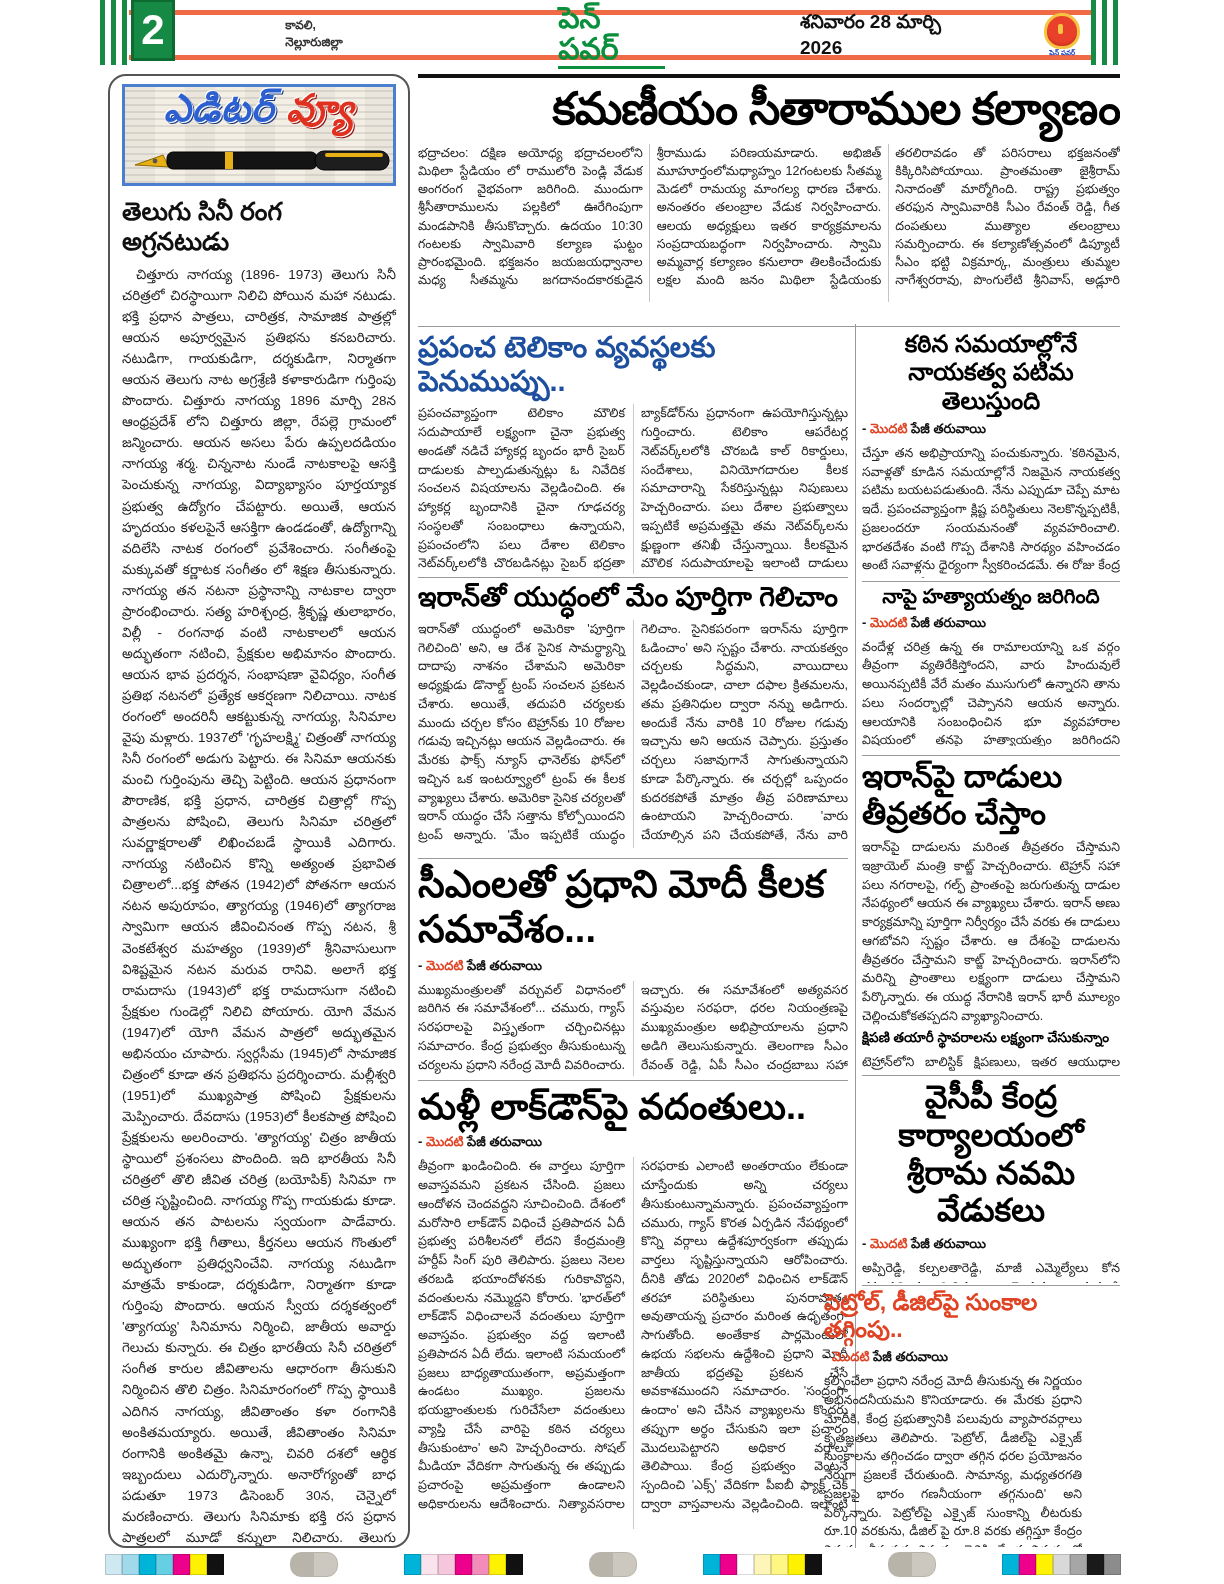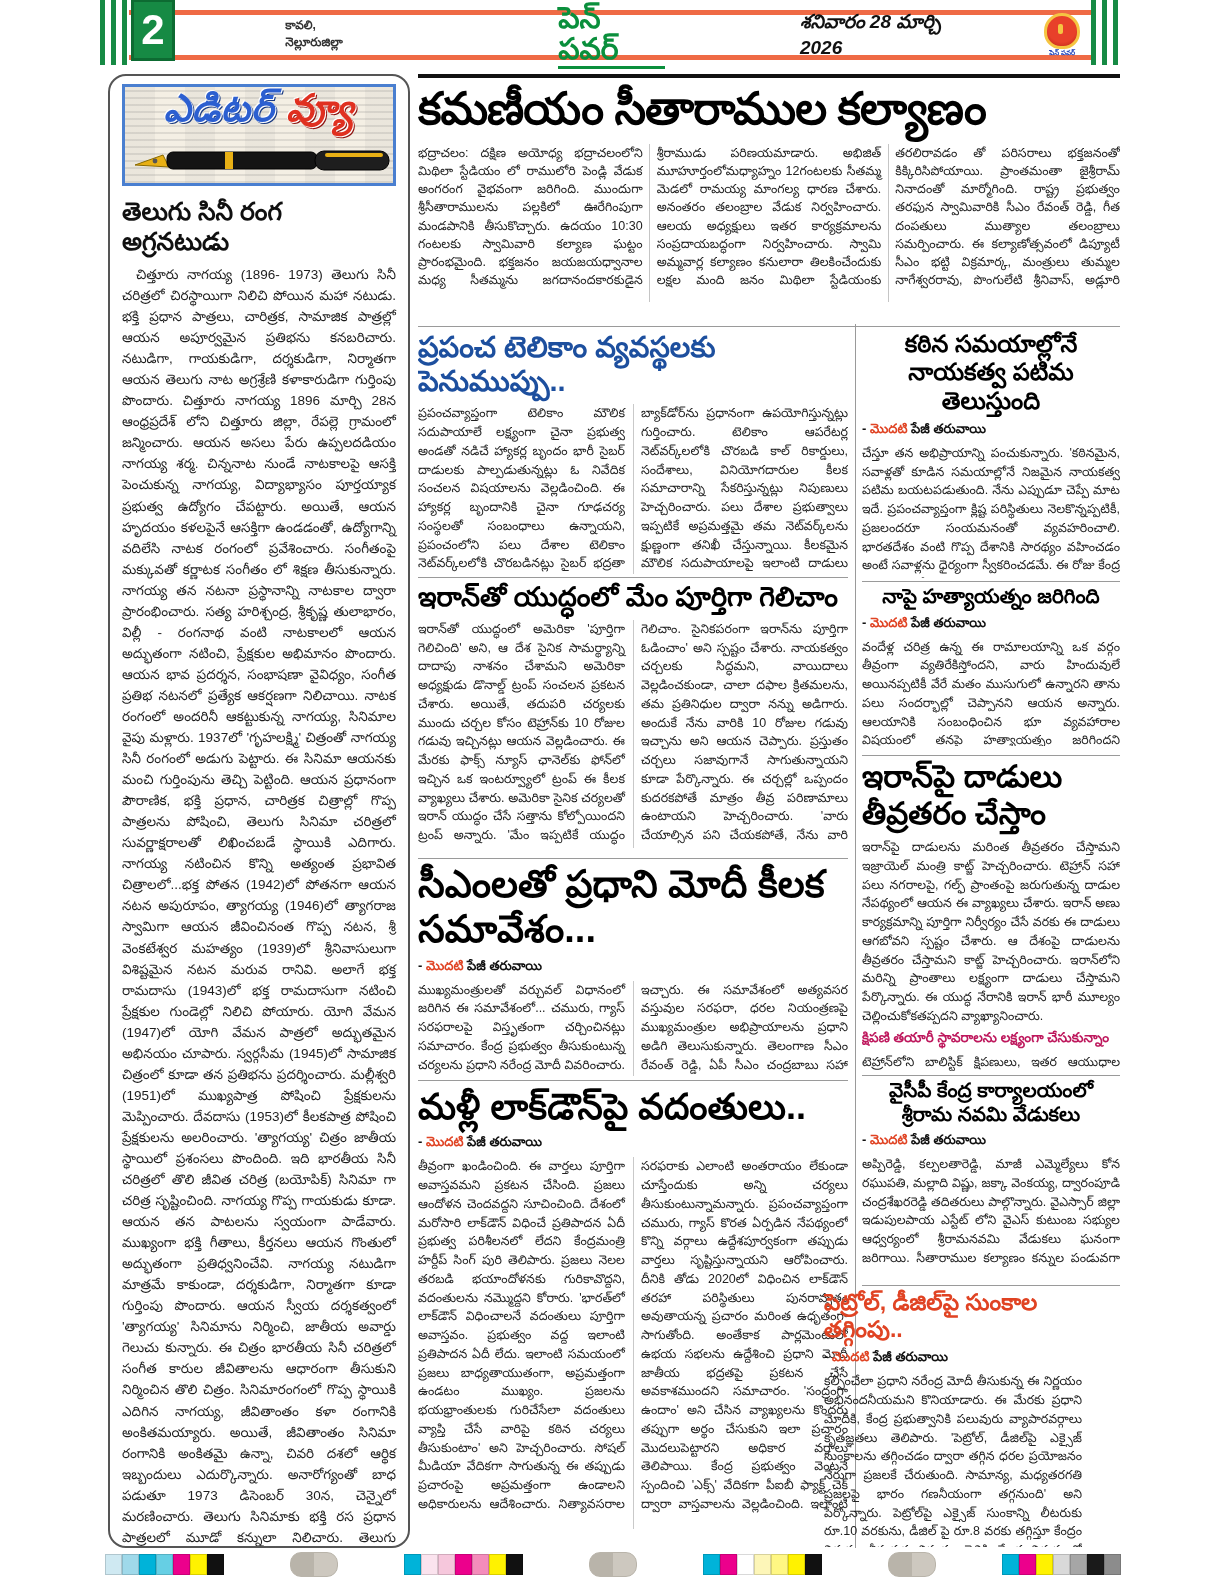--- a/index.html
+++ b/index.html
@@ -12,21 +12,21 @@
                display:flex;align-items:center;box-sizing:border-box;background:#fff;}
   .stripes{height:70px;width:30px;margin-top:-10px;
            background:repeating-linear-gradient(90deg,#168a44 0 5px,#ffffff 5px 11px);}
   .stripes.right{width:34px;}
   .page-num-box{width:46px;height:62px;margin:-11px 0 0 2px;background:#168a44;
                 border:3px solid #0d6b32;color:#fff;font-weight:bold;font-size:42px;
                 display:flex;align-items:center;justify-content:center;box-sizing:border-box;}
   .hdr-location{font-size:12px;font-weight:bold;color:#333;margin-left:110px;}
   .hdr-masthead{font-size:30px;font-weight:bold;color:#0a8f3c;margin-left:185px;
                 border-bottom:3px solid #0a8f3c;padding-bottom:1px;line-height:1.05;}
-  .hdr-date{font-size:19px;font-weight:bold;color:#111;margin-left:135px;font-style:italic;}
+  .hdr-date{font-size:19px;font-weight:bold;color:#111;margin-left:135px;}
   .hdr-logo{width:44px;height:48px;margin-left:60px;display:flex;flex-direction:column;
             align-items:center;justify-content:center;}
   .logo-shield{width:30px;height:30px;background:radial-gradient(circle at 50% 40%,#e8402a 60%,#b52314);
                border:3px solid #f5c542;border-radius:50% 50% 46% 46%;position:relative;}
   .logo-shield::after{content:"";position:absolute;left:11px;top:8px;width:5px;height:10px;
                background:#f5c542;border-radius:2px;}
   .logo-caption{font-size:7px;color:#2244bb;font-weight:bold;white-space:nowrap;}
 
   
   .editor-box{position:absolute;left:108px;top:74px;width:302px;height:1474px;
@@ -43,26 +43,26 @@
   .banner-word-blue{color:#2c5fd0;text-shadow:1px 1px 0 #fff,2px 2px 0 #1a3a80,-1px -1px 0 #fff;}
   .banner-word-red{color:#e03020;text-shadow:1px 1px 0 #fff,2px 2px 0 #8c1410,-1px -1px 0 #fff;}
   .banner-pen{position:absolute;left:4px;bottom:6px;}
   .editor-headline{font-size:25px;font-weight:bold;color:#101010;margin:10px 0 8px;line-height:1.2;}
   .editor-body{font-size:13.5px;line-height:1.56;text-align:justify;color:#1d1d1d;}
   .editor-body::first-letter{padding-left:14px;}
 
   
   .lead{position:absolute;left:418px;top:74px;width:702px;height:250px;
         border-top:4px solid #111;padding-top:4px;box-sizing:border-box;overflow:hidden;}
-  .lead-headline{font-size:45px;font-weight:800;color:#000;text-align:left;
+  .lead-headline{font-size:45px;font-weight:800;color:#000;text-align:right;
                  line-height:1.2;margin:0;letter-spacing:-1px;}
   .lead-body{margin-top:8px;height:158px;column-count:3;column-gap:14px;
              column-rule:1px solid #c5c5c5;font-size:12.5px;line-height:1.45;
              text-align:justify;color:#222;overflow:hidden;}
-  .inline-subhead{font-weight:bold;color:#be185d;font-size:13px;margin:2px 0;}
+  .inline-subhead{font-weight:bold;color:#000000;font-size:13px;margin:2px 0;}
 
   
   .hdiv{position:absolute;height:1px;background:#9a9a9a;}
   .vdiv{position:absolute;width:1px;background:#9a9a9a;left:855px;top:324px;height:1224px;}
 
   
   .article{position:absolute;box-sizing:border-box;overflow:hidden;}
   .art-headline{font-weight:bold;color:#000;margin:0 0 6px;line-height:1.18;}
   .headline-blue{color:#1d4f9e;}
   .headline-red{color:#e04323;}
@@ -188,21 +188,21 @@
   </div>
 
   <div class="article" style="left:862px;top:759px;width:258px;height:314px;">
     <h2 class="art-headline" style="font-size:31px;">ఇరాన్‌పై దాడులు తీవ్రతరం చేస్తాం</h2>
     <div class="body-1col">ఇరాన్‌పై దాడులను మరింత తీవ్రతరం చేస్తామని ఇజ్రాయెల్ మంత్రి కాట్జ్ హెచ్చరించారు. టెహ్రాన్ సహా పలు నగరాలపై, గల్ఫ్ ప్రాంతంపై జరుగుతున్న దాడుల నేపథ్యంలో ఆయన ఈ వ్యాఖ్యలు చేశారు. ఇరాన్ అణు కార్యక్రమాన్ని పూర్తిగా నిర్వీర్యం చేసే వరకు ఈ దాడులు ఆగబోవని స్పష్టం చేశారు. ఆ దేశంపై దాడులను తీవ్రతరం చేస్తామని కాట్జ్ హెచ్చరించారు. ఇరాన్‌లోని మరిన్ని ప్రాంతాలు లక్ష్యంగా దాడులు చేస్తామని పేర్కొన్నారు. ఈ యుద్ధ నేరానికి ఇరాన్ భారీ మూల్యం చెల్లించుకోకతప్పదని వ్యాఖ్యానించారు.</div>
     <div class="inline-subhead" style="font-size:13.5px;margin:4px 0;">క్షిపణి తయారీ స్థావరాలను లక్ష్యంగా చేసుకున్నాం</div>
     <div class="body-1col">టెహ్రాన్‌లోని బాలిస్టిక్ క్షిపణులు, ఇతర ఆయుధాల తయారీ స్థావరాలను లక్ష్యంగా చేసుకున్నట్లు ఇజ్రాయెల్ సైన్యం ఈరోజు తెలిపింది. పశ్చిమ ఇరాన్ ప్రాంతంలోని క్షిపణి ప్రయోగ, నిల్వ కేంద్రాలపై దాడులు చేసినట్లు వెల్లడించింది. కాగా, ఇరాన్, ఇజ్రాయెల్-అమెరికా యుద్ధం ప్రారంభమై నాలుగు వారాలవుతోంది. ఈ కాలంలో ఇరాన్‌పై 850కి పైగా టోమహాక్ క్షిపణులను అమెరికా ప్రయోగించింది.</div>
   </div>
 
   <div class="article" style="left:862px;top:1079px;width:258px;height:204px;">
-    <h2 class="art-headline center" style="font-size:20px;">వైసీపీ కేంద్ర కార్యాలయంలో శ్రీరామ నవమి వేడుకలు</h2>
+    <h2 class="art-headline center" style="font-size:32px;">వైసీపీ కేంద్ర కార్యాలయంలో శ్రీరామ నవమి వేడుకలు</h2>
     <div class="byline">
       <span>-</span>
       <span class="first">మొదటి</span>
       <span>పేజీ తరువాయి</span>
     </div>
     <div class="body-1col" style="height:112px;">అప్పిరెడ్డి, కల్పలతారెడ్డి, మాజీ ఎమ్మెల్యేలు కోన రఘుపతి, మల్లాది విష్ణు, జక్కా వెంకయ్య, ద్వారంపూడి చంద్రశేఖరరెడ్డి తదితరులు పాల్గొన్నారు. వైఎస్సార్ జిల్లా ఇడుపులపాయ ఎస్టేట్ లోని వైఎస్ కుటుంబ సభ్యుల ఆధ్వర్యంలో శ్రీరామనవమి వేడుకలు ఘనంగా జరిగాయి. సీతారాముల కల్యాణం కన్నుల పండువగా నిర్వహించారు. భక్తులు పెద్ద సంఖ్యలో పాల్గొని స్వామివారి ఆశీస్సులు పొందారు. అనంతరం ప్రసాద వితరణ నిర్వహించారు. ఈ వేడుకల్లో పార్టీ నాయకులు, కార్యకర్తలు పెద్ద ఎత్తున పాల్గొన్నారు.</div>
   </div>
 
   <div class="article" style="left:824px;top:1289px;width:258px;height:258px;">
     <h2 class="art-headline headline-red" style="font-size:23px;">పెట్రోల్, డీజిల్‌పై సుంకాల తగ్గింపు..</h2>

